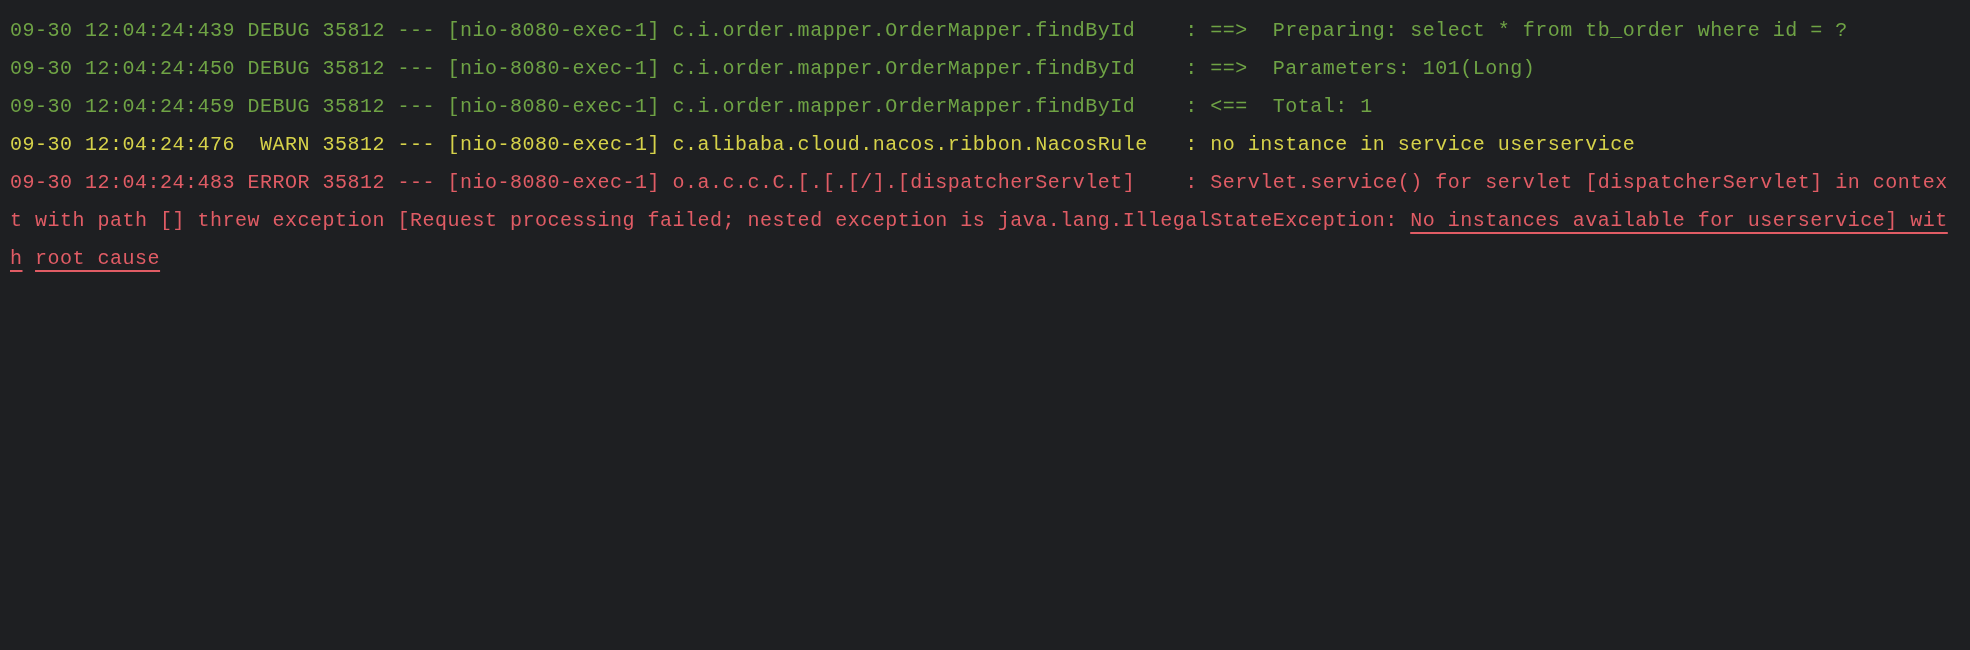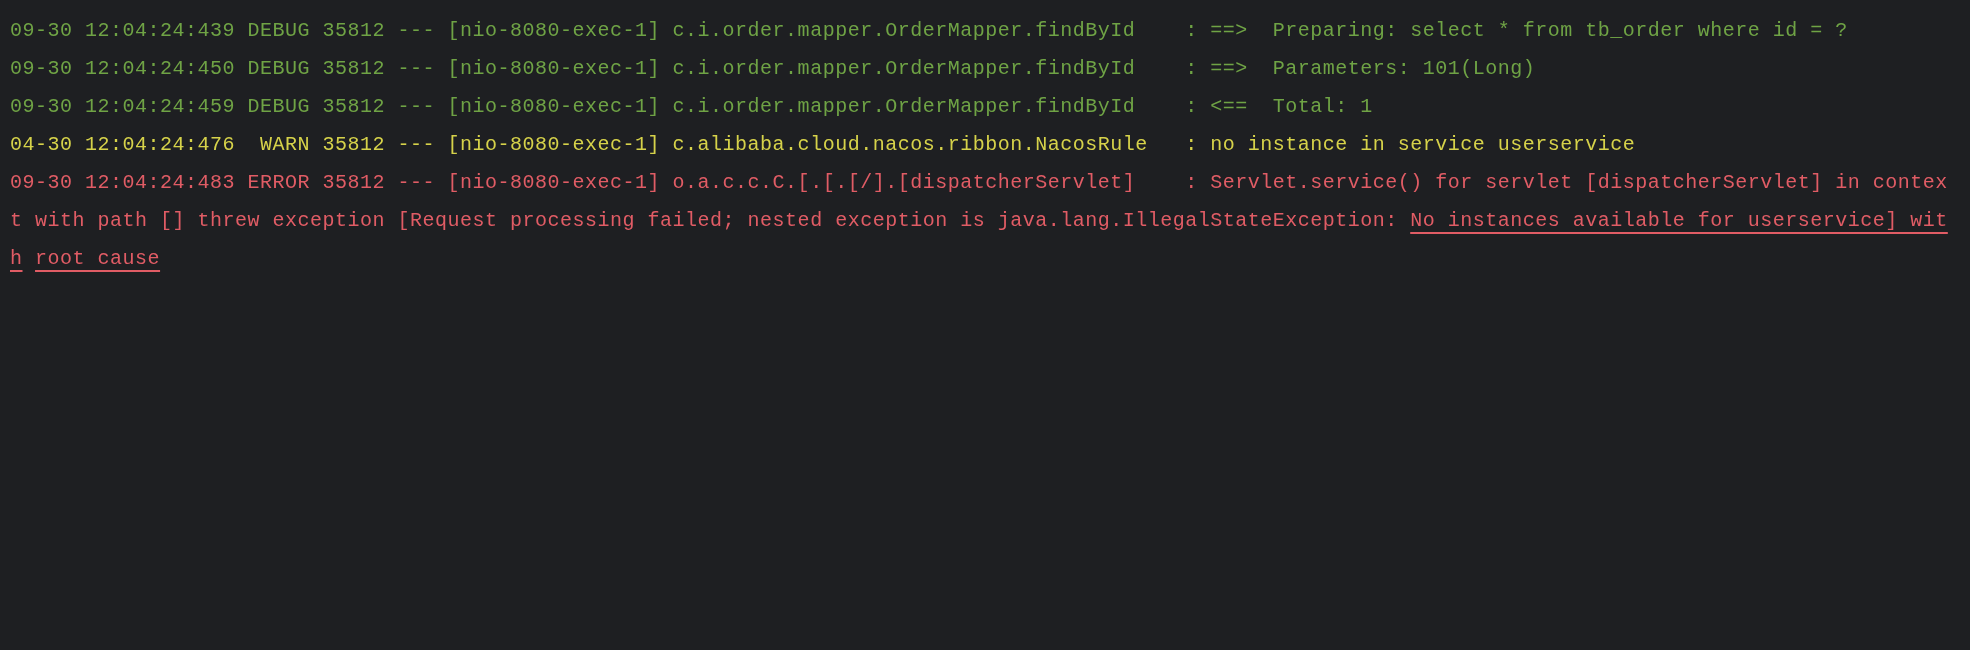--- a/index.html
+++ b/index.html
@@ -30,14 +30,14 @@
     text-decoration-thickness:2px;
     text-underline-offset:6px;
   }
 </style>
 </head>
 <body>
 
 <pre class="log"><span class="lvl-DEBUG">09-30 12:04:24:439 DEBUG 35812 --- [nio-8080-exec-1] c.i.order.mapper.OrderMapper.findById    : ==&gt;  Preparing: select * from tb_order where id = ?</span>
 <span class="lvl-DEBUG">09-30 12:04:24:450 DEBUG 35812 --- [nio-8080-exec-1] c.i.order.mapper.OrderMapper.findById    : ==&gt;  Parameters: 101(Long)</span>
 <span class="lvl-DEBUG">09-30 12:04:24:459 DEBUG 35812 --- [nio-8080-exec-1] c.i.order.mapper.OrderMapper.findById    : &lt;==  Total: 1</span>
-<span class="lvl-WARN">04-30 12:04:24:476  WARN 35812 --- [nio-8080-exec-1] c.alibaba.cloud.nacos.ribbon.NacosRule   : no instance in service userservice</span>
+<span class="lvl-WARN">09-30 12:04:24:476  WARN 35812 --- [nio-8080-exec-1] c.alibaba.cloud.nacos.ribbon.NacosRule   : no instance in service userservice</span>
 <span class="lvl-ERROR">09-30 12:04:24:483 ERROR 35812 --- [nio-8080-exec-1] o.a.c.c.C.[.[.[/].[dispatcherServlet]    : Servlet.service() for servlet [dispatcherServlet] in context with path [] threw exception [Request processing failed; nested exception is java.lang.IllegalStateException: <span class="underline">No instances available for userservice] with</span> <span class="underline">root cause</span></span></pre>
 
 </body></html>

